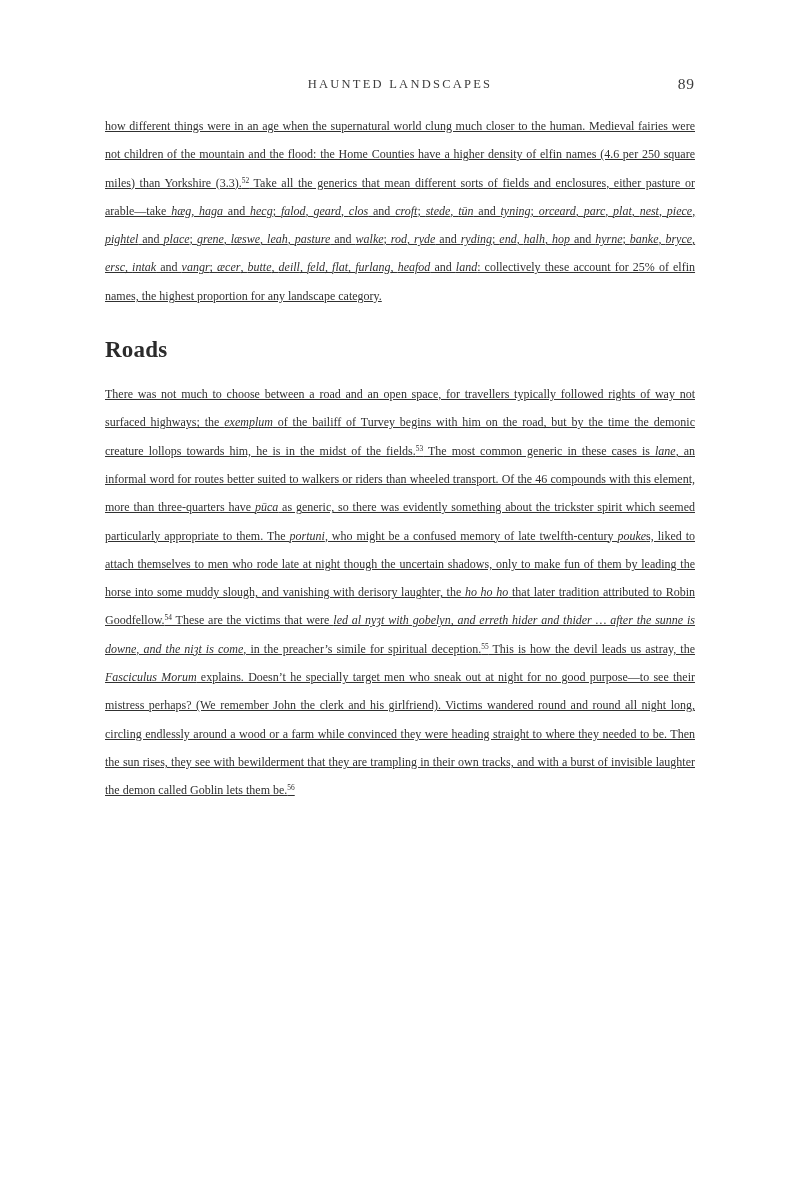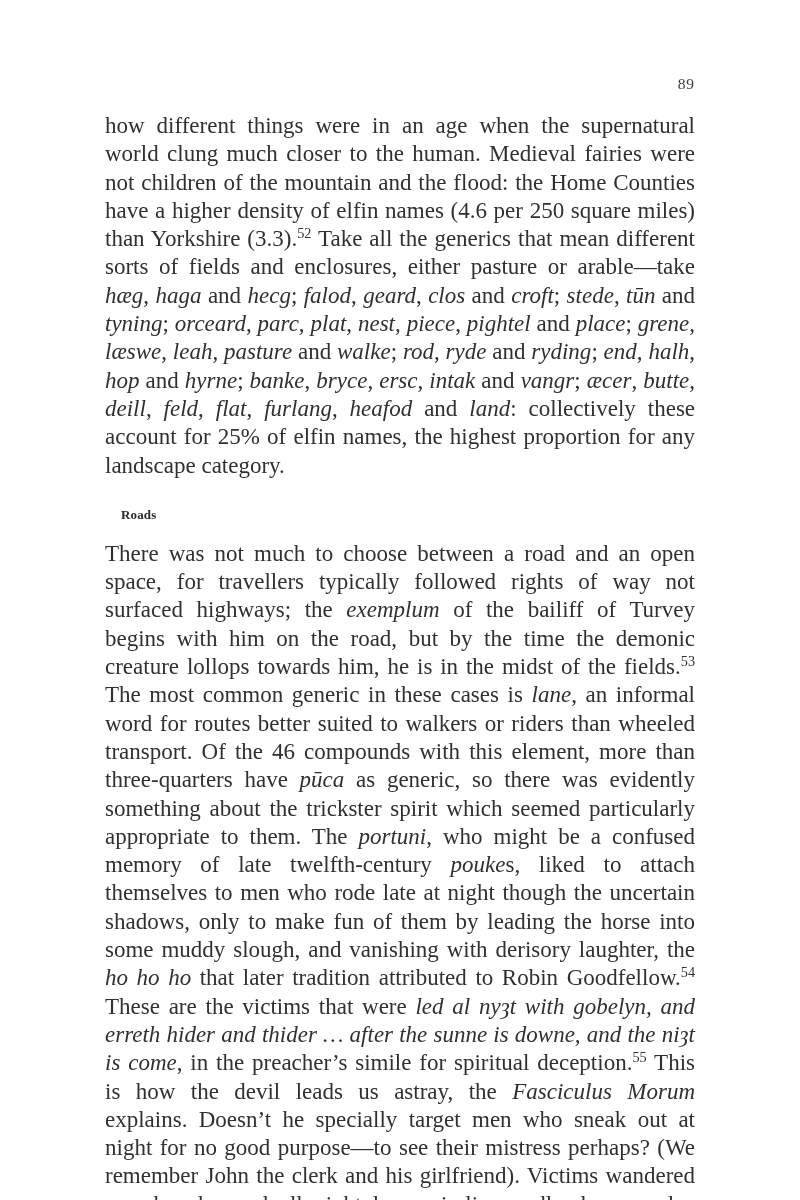--- a/index.html
+++ b/index.html
@@ -37,48 +37,50 @@
     color: #3c3c3c;
     margin-left: 16px;
   }
   .text-block {
     position: absolute;
     top: 112px; left: 105px;
     width: 590px;
     color: #303030;
   }
   .para {
-    font-size: 23px;
+    font-size: 12px;
     line-height: 28.3px;
     text-align: justify;
     text-justify: inter-word;
+    text-decoration: underline;
   }
   .para i { font-style: italic; }
   .para sup {
     font-size: 62%;
     line-height: 0;
     vertical-align: baseline;
     position: relative;
     top: -0.55em;
   }
   .para.indent-first { text-indent: 24px; }
   .section-heading {
-    font-size: 13px;
+    font-size: 23px;
     font-weight: bold;
     color: #2b2b2b;
-    margin: 27px 0 17px 16px;
+    margin: 27px 0 17px 0;
     letter-spacing: 0.01em;
   }
 </style>
 </head>
 <body>
 
 <div class="page">
 
   <div class="running-head">
+    <span class="head-title">HAUNTED LANDSCAPES</span>
     <span class="head-page-number">89</span>
   </div>
 
   <div class="text-block">
 
     <p class="para"><span>how different things were in an age when the supernatural world clung much closer to the human. Medieval fairies were not children of the mountain and the flood: the Home Counties have a higher density of elfin names (4.6 per 250 square miles) than Yorkshire (3.3).</span><sup>52</sup><span> Take all the generics that mean different sorts of fields and enclosures, either pasture or arable—take </span><i>hæg</i><span>, </span><i>haga</i><span> and </span><i>hecg</i><span>; </span><i>falod</i><span>, </span><i>geard</i><span>, </span><i>clos</i><span> and </span><i>croft</i><span>; </span><i>stede</i><span>, </span><i>tūn</i><span> and </span><i>tyning</i><span>; </span><i>orceard</i><span>, </span><i>parc</i><span>, </span><i>plat</i><span>, </span><i>nest</i><span>, </span><i>piece</i><span>, </span><i>pightel</i><span> and </span><i>place</i><span>; </span><i>grene</i><span>, </span><i>læswe</i><span>, </span><i>leah</i><span>, </span><i>pasture</i><span> and </span><i>walke</i><span>; </span><i>rod</i><span>, </span><i>ryde</i><span> and </span><i>ryding</i><span>; </span><i>end</i><span>, </span><i>halh</i><span>, </span><i>hop</i><span> and </span><i>hyrne</i><span>; </span><i>banke</i><span>, </span><i>bryce</i><span>, </span><i>ersc</i><span>, </span><i>intak</i><span> and </span><i>vangr</i><span>; </span><i>æcer</i><span>, </span><i>butte</i><span>, </span><i>deill</i><span>, </span><i>feld</i><span>, </span><i>flat</i><span>, </span><i>furlang</i><span>, </span><i>heafod</i><span> and </span><i>land</i><span>: collectively these account for 25% of elfin names, the highest proportion for any landscape category.</span></p>
 
     <h2 class="section-heading">Roads</h2>
 
     <p class="para"><span>There was not much to choose between a road and an open space, for travellers typically followed rights of way not surfaced highways; the </span><i>exemplum</i><span> of the bailiff of Turvey begins with him on the road, but by the time the demonic creature lollops towards him, he is in the midst of the fields.</span><sup>53</sup><span> The most common generic in these cases is </span><i>lane</i><span>, an informal word for routes better suited to walkers or riders than wheeled transport. Of the 46 compounds with this element, more than three-quarters have </span><i>pūca</i><span> as generic, so there was evidently something about the trickster spirit which seemed particularly appropriate to them. The </span><i>portuni</i><span>, who might be a confused memory of late twelfth-century </span><i>pouke</i><span>s, liked to attach themselves to men who rode late at night though the uncertain shadows, only to make fun of them by leading the horse into some muddy slough, and vanishing with derisory laughter, the </span><i>ho ho ho</i><span> that later tradition attributed to Robin Goodfellow.</span><sup>54</sup><span> These are the victims that were </span><i>led al nyȝt with gobelyn, and erreth hider and thider … after the sunne is downe, and the niȝt is come</i><span>, in the preacher’s simile for spiritual deception.</span><sup>55</sup><span> This is how the devil leads us astray, the </span><i>Fasciculus Morum</i><span> explains. Doesn’t he specially target men who sneak out at night for no good purpose—to see their mistress perhaps? (We remember John the clerk and his girlfriend). Victims wandered round and round all night long, circling endlessly around a wood or a farm while convinced they were heading straight to where they needed to be. Then the sun rises, they see with bewilderment that they are trampling in their own tracks, and with a burst of invisible laughter the demon called Goblin lets them be.</span><sup>56</sup></p>

